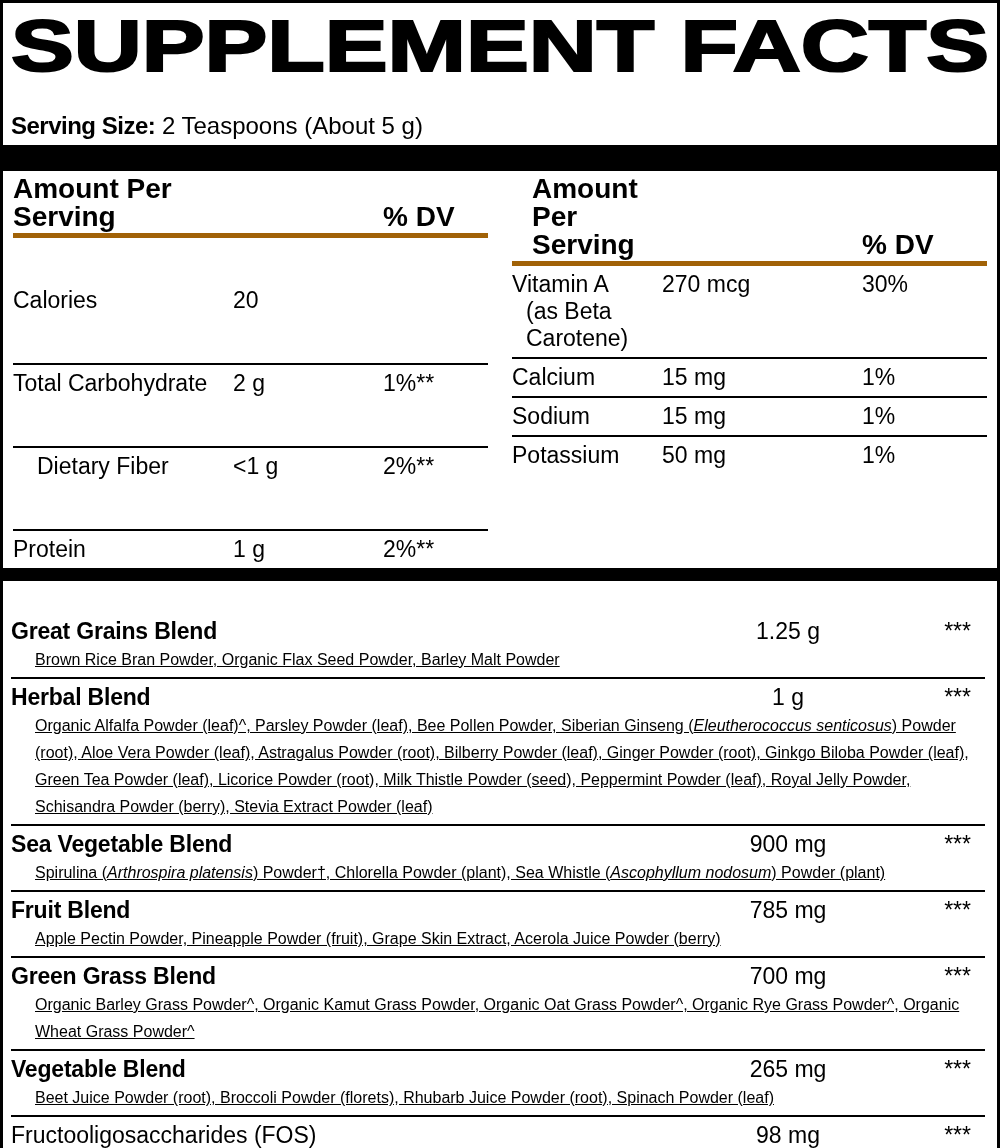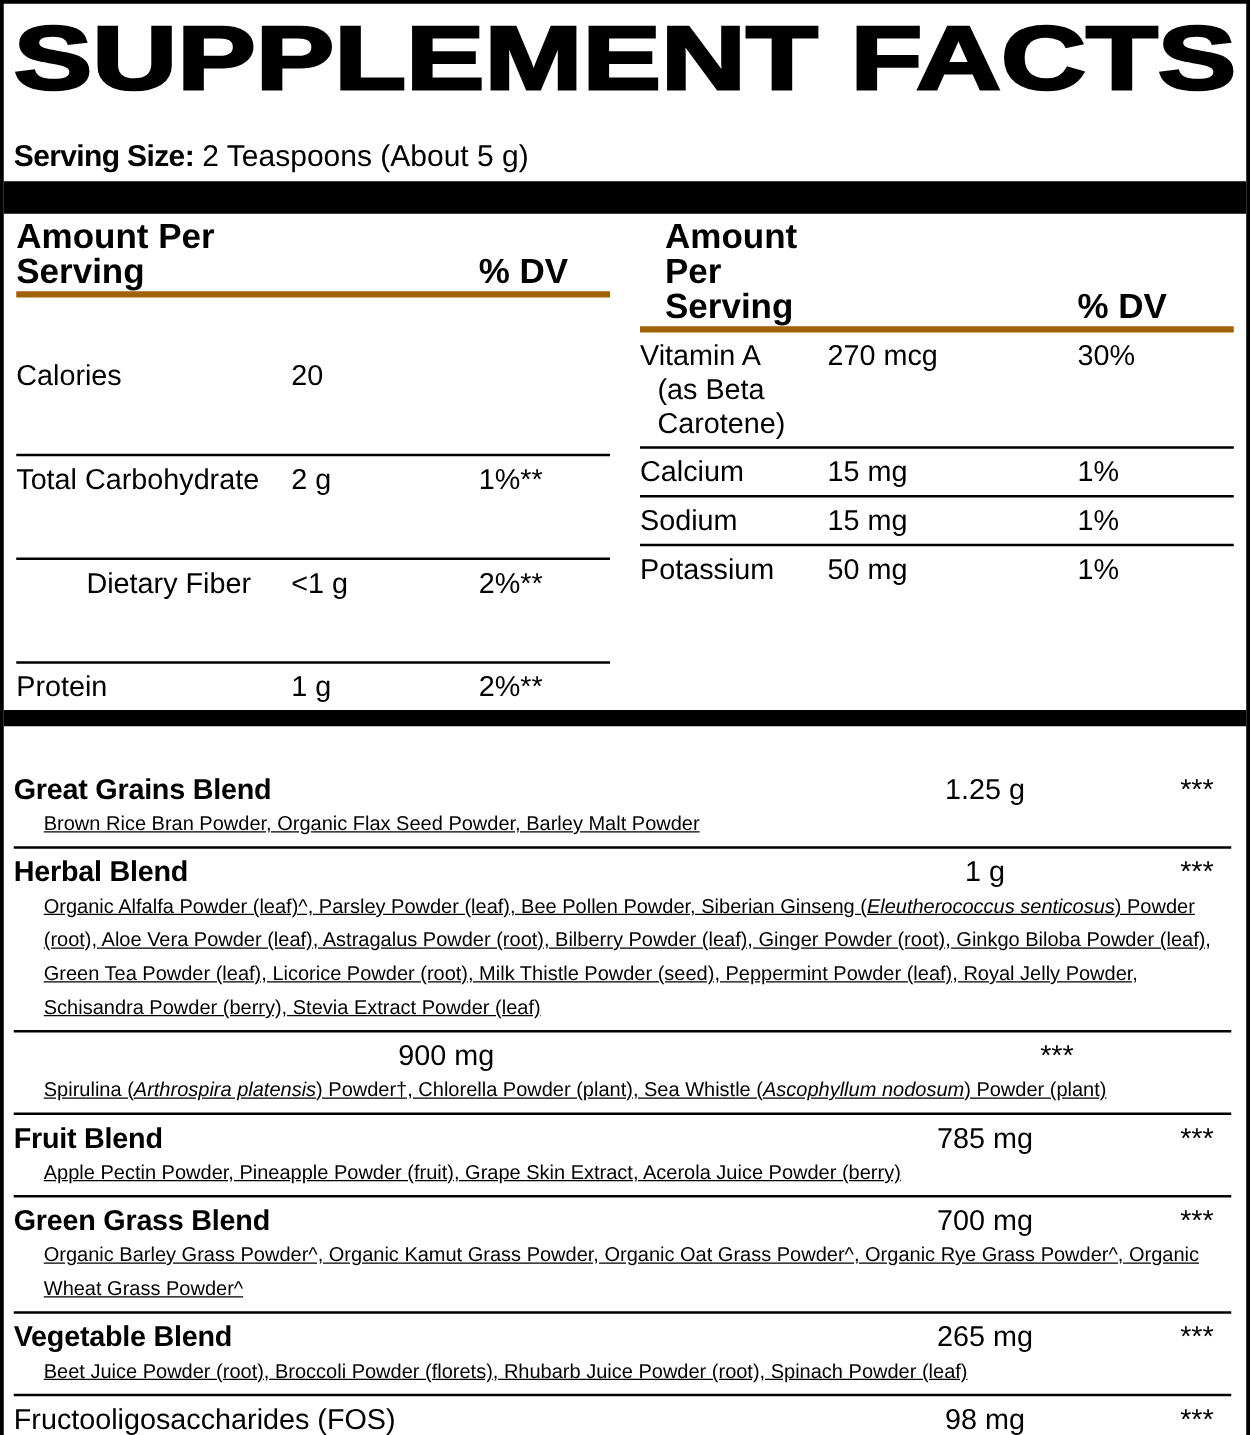--- a/index.html
+++ b/index.html
@@ -42,21 +42,21 @@
     display: grid; align-items: start;
     font-size: 23px; line-height: 28px;
     padding: 4px 0 5px 0;
   }
   .col-left  .nrow { grid-template-columns: 1fr 150px 105px; margin-top: 44px; }
   .col-right .nrow { grid-template-columns: 1fr 200px 125px; }
   .nrow + .nrow { border-top: 2px solid #000; }
   .nrow .amt { text-align: left; }
   .nrow .dv { text-align: left; padding-right: 8px; }
   .col-right .nrow .dv { padding-right: 28px; }
-  .nrow .nm.indented { padding-left: 24px; text-align: center; }
+  .nrow .nm.indented { padding-left: 24px; }
   .nrow .sub { font-size: 23px; line-height: 27px; padding-left: 14px; }
   
   .blends { padding: 0 12px 0 8px; margin-top: 32px; }
   .blend { padding: 4px 0 3px 0; }
   .blend + .blend { border-top: 2px solid #000; }
   .blend-head {
     display: grid; grid-template-columns: 1fr 170px 112px;
     align-items: start; font-size: 23px; line-height: 29px;
   }
   .blend-name { font-weight: 700; letter-spacing: -0.2px; }
@@ -186,20 +186,21 @@
         <div class="blend-head">
           <div class="blend-name">Herbal Blend</div>
           <div class="blend-amt">1 g</div>
           <div class="blend-dv">***</div>
         </div>
         <div class="blend-ing"><span>Organic Alfalfa Powder (leaf)^, Parsley Powder (leaf), Bee Pollen Powder, Siberian Ginseng (</span><i>Eleutherococcus senticosus</i><span>) Powder (root), Aloe Vera Powder (leaf), Astragalus Powder (root), Bilberry Powder (leaf), Ginger Powder (root), Ginkgo Biloba Powder (leaf), Green Tea Powder (leaf), Licorice Powder (root), Milk Thistle Powder (seed), Peppermint Powder (leaf), Royal Jelly Powder, Schisandra Powder (berry), Stevia Extract Powder (leaf)</span></div>
       </div>
 
       <div class="blend">
         <div class="blend-head">
+          <div class="blend-name">Sea Vegetable Blend</div>
           <div class="blend-amt">900 mg</div>
           <div class="blend-dv">***</div>
         </div>
         <div class="blend-ing"><span>Spirulina (</span><i>Arthrospira platensis</i><span>) Powder†, Chlorella Powder (plant), Sea Whistle (</span><i>Ascophyllum nodosum</i><span>) Powder (plant)</span></div>
       </div>
 
       <div class="blend">
         <div class="blend-head">
           <div class="blend-name">Fruit Blend</div>
           <div class="blend-amt">785 mg</div>

